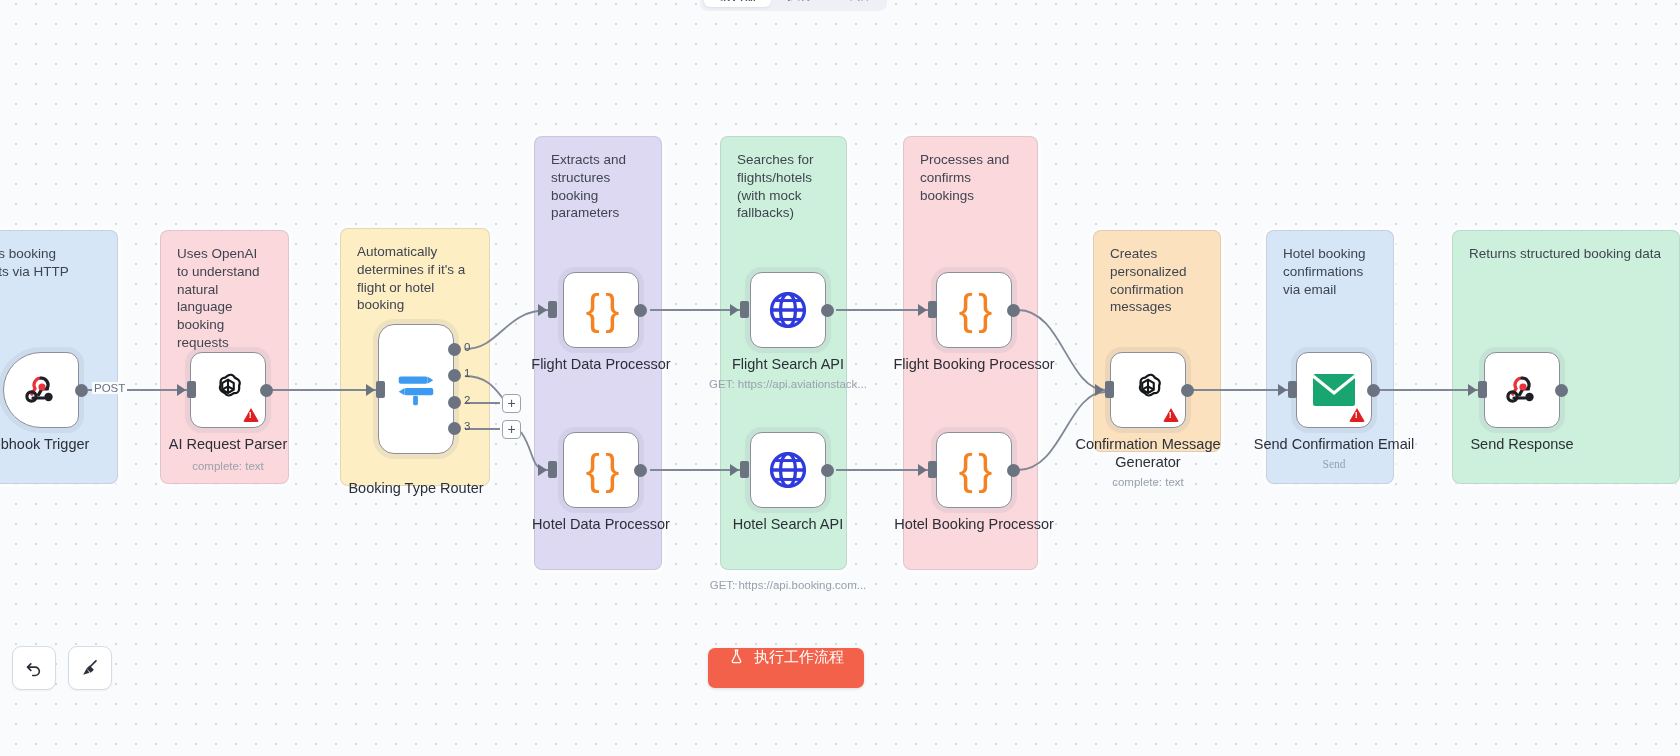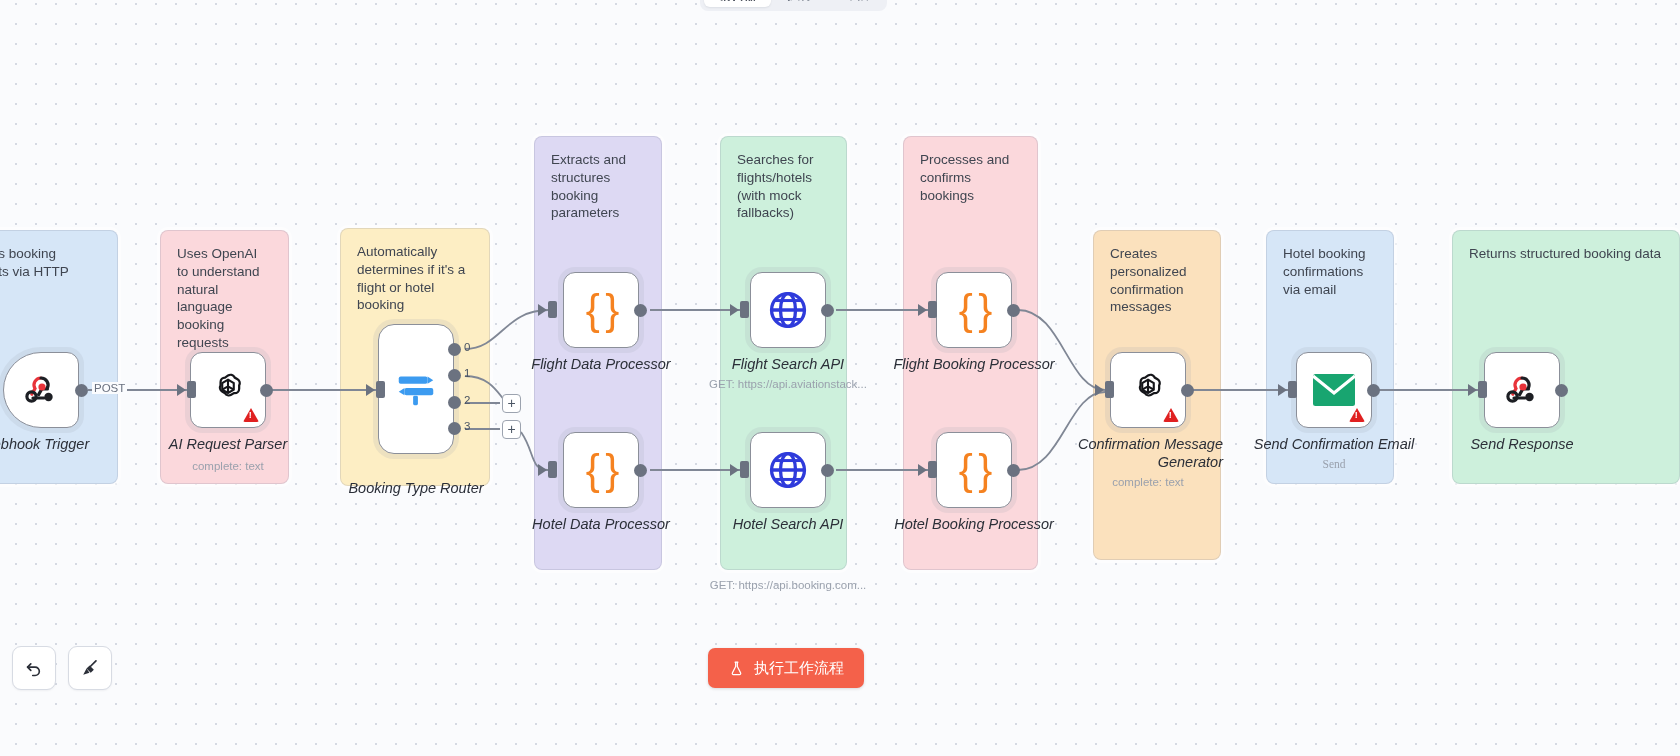--- a/index.html
+++ b/index.html
@@ -68,23 +68,22 @@
     position: relative;
   }
   .node-box.trigger { border-radius: 12px 12px 12px 12px; }
   .node-box.trigger.lrounded { border-top-left-radius: 38px; border-bottom-left-radius: 38px; }
   .node-box.tall { height: 130px; width: 76px; border-radius: 16px; }
 
   .node-label {
     position: absolute;
     top: 84px; left: 50%; transform: translateX(-50%);
     font-size: 14.5px; color: #2b2f38;
-    white-space: nowrap; text-align: right;
+    white-space: nowrap; text-align: center;
     line-height: 1.22;
-    font-style: italic;
   }
   .node-label.two { white-space: normal; width: 150px; }
   .node-sub {
     position: absolute;
     left: 50%; transform: translateX(-50%);
     font-size: 11.5px; color: #9aa1ad;
     white-space: nowrap; text-align: center;
   }
   .warn {
     position: absolute; right: 6px; bottom: 5px;
@@ -142,21 +141,21 @@
     border-radius: 9px;
     display: flex; align-items: center; justify-content: center;
     box-shadow: 0 1px 2px rgba(16,24,40,.05);
     z-index: 30;
   }
   .execbtn {
     position: absolute; left: 708px; top: 648px;
     height: 40px; padding: 0 20px;
     background: #f4614a; color: #fff;
     border: none; border-radius: 7px;
-    display: flex; align-items: center; gap: 9px;
+    display: flex; gap: 9px;
     font-size: 15px;
     box-shadow: 0 1px 3px rgba(16,24,40,.15);
     z-index: 30;
     font-family: "Liberation Sans", sans-serif;
   }
 </style>
 </head>
 <body>
 
 <div id="canvas">
@@ -184,21 +183,21 @@
   </div>
 
   <div class="sticky" style="left:720px; top:136px; width:127px; height:434px; background:#cdf0dc;">
     <div class="note">Searches for flights/hotels (with mock fallbacks)</div>
   </div>
 
   <div class="sticky" style="left:903px; top:136px; width:135px; height:434px; background:#fbd8dc;">
     <div class="note">Processes and confirms bookings</div>
   </div>
 
-  <div class="sticky" style="left:1093px; top:230px; width:128px; height:330px; background:#fbe1bd;">
+  <div class="sticky" style="left:1093px; top:230px; width:128px; height:222px; background:#fbe1bd;">
     <div class="note">Creates personalized confirmation messages</div>
   </div>
 
   <div class="sticky" style="left:1266px; top:230px; width:128px; height:254px; background:#d6e6f7;">
     <div class="note">Hotel booking confirmations via email</div>
   </div>
 
   <div class="sticky" style="left:1452px; top:230px; width:228px; height:254px; background:#cdf0dc;">
     <div class="note">Returns structured booking data</div>
   </div>

